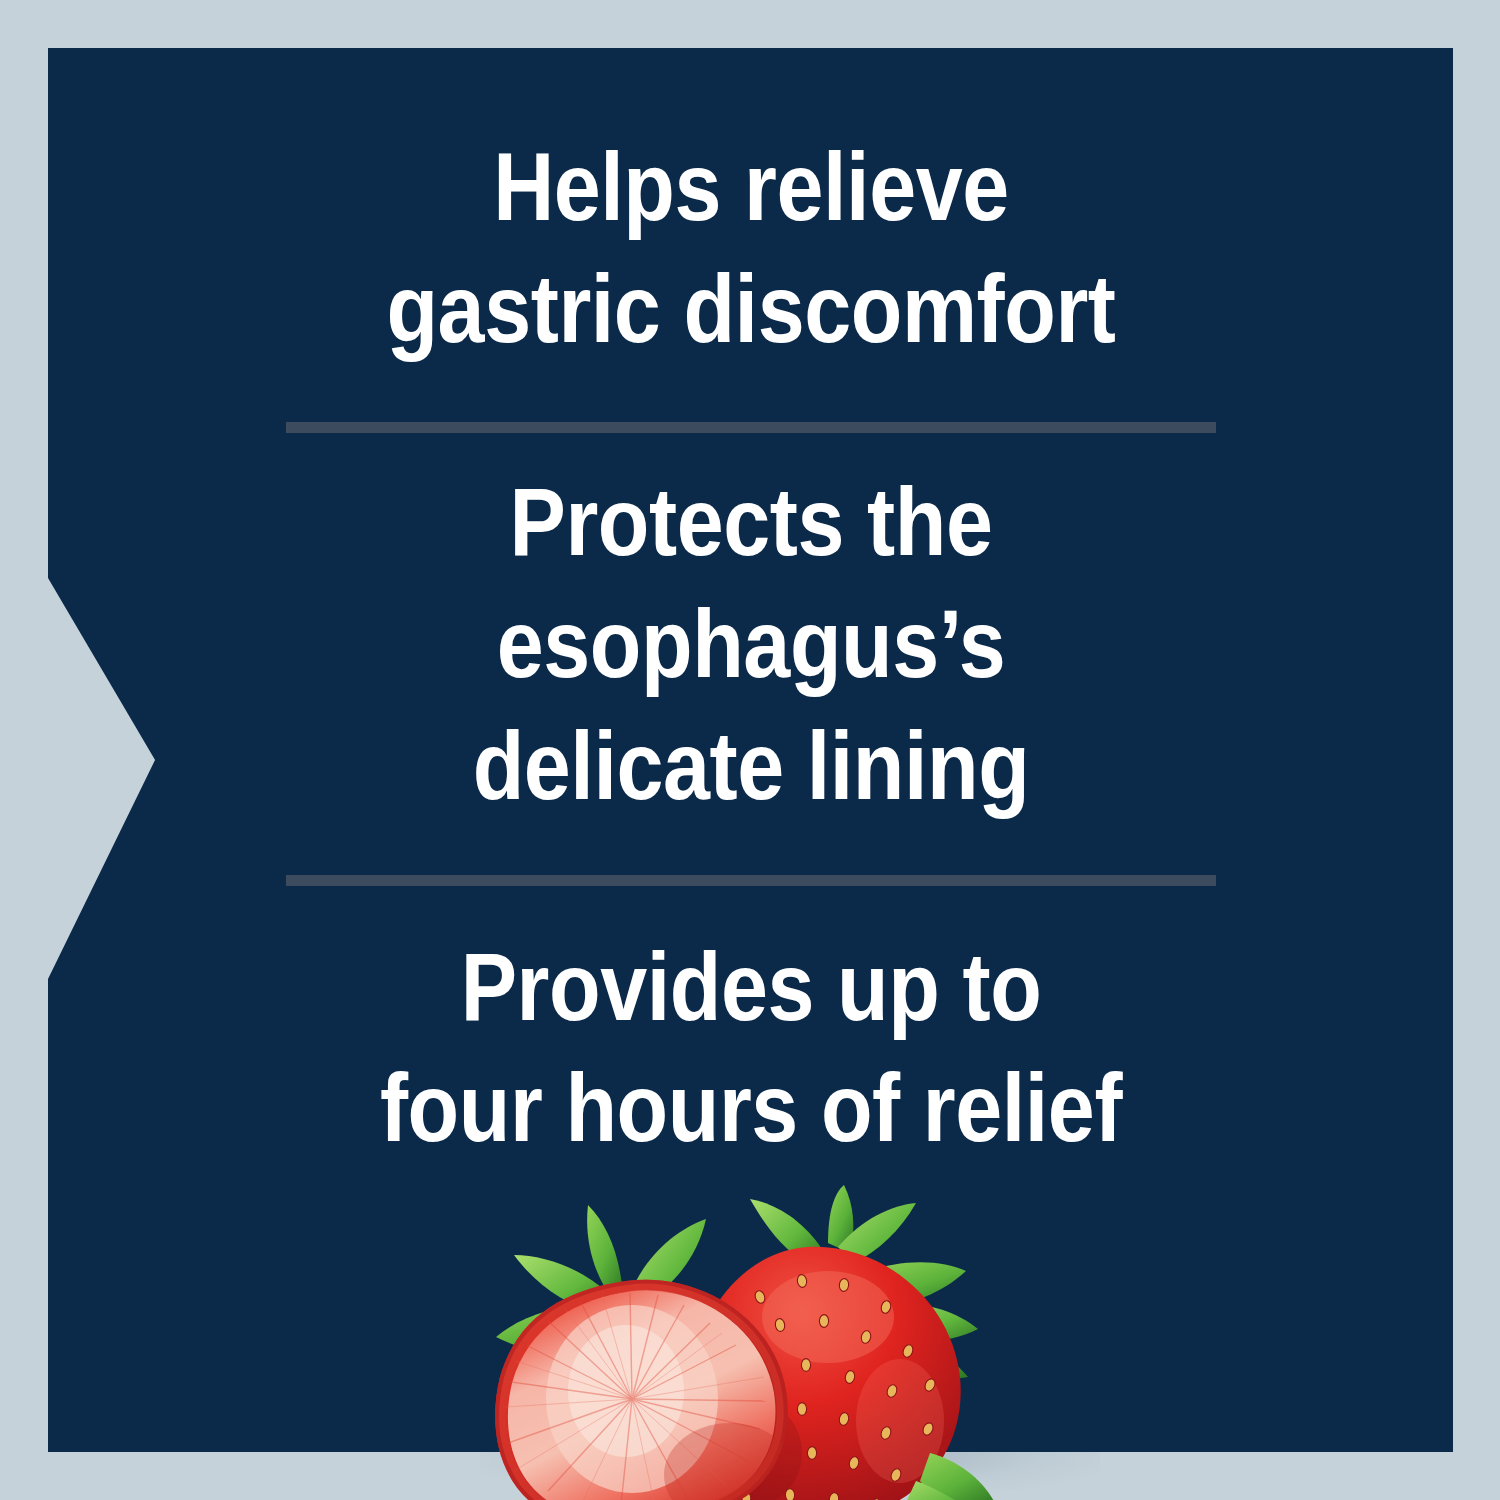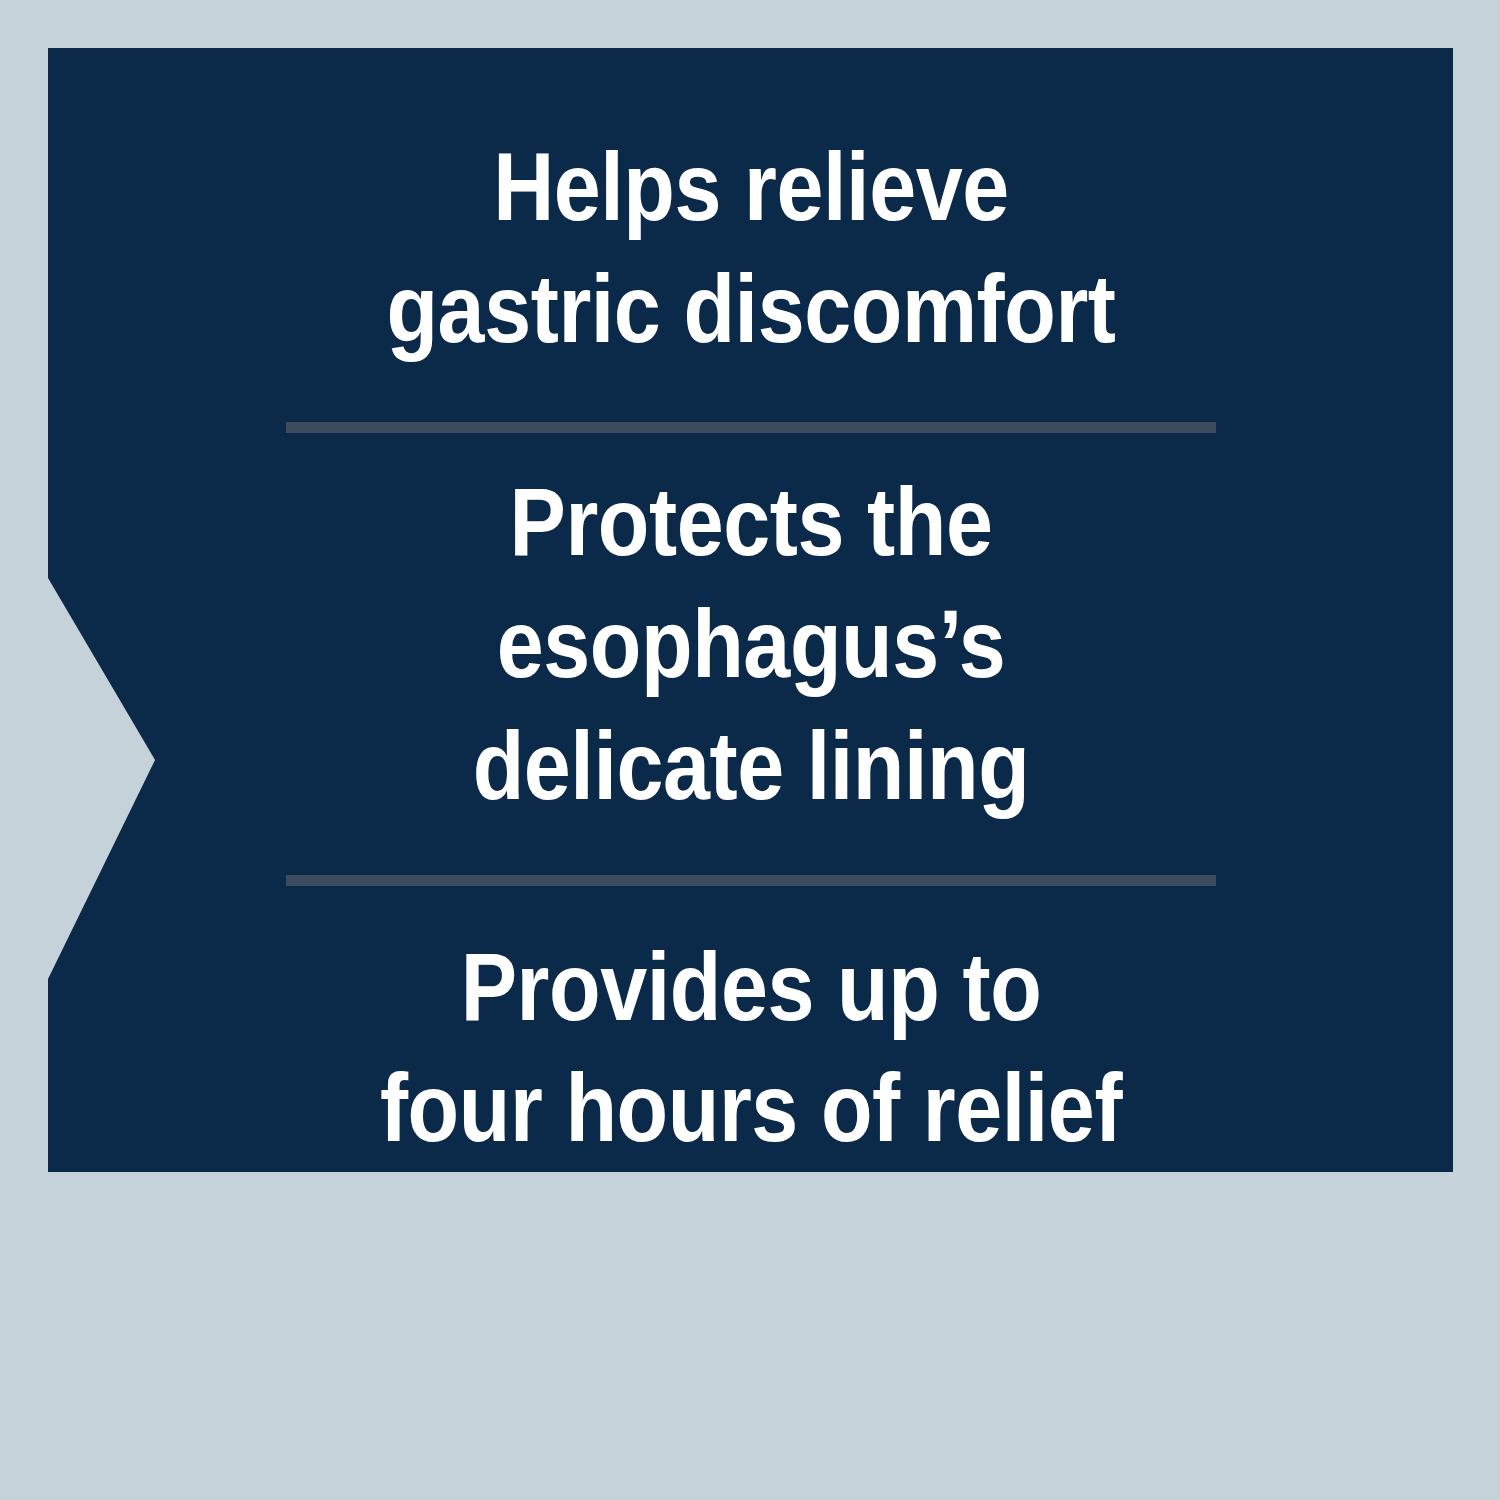--- a/index.html
+++ b/index.html
@@ -11,21 +11,21 @@
     width: 1500px;
     height: 1500px;
     background: #c5d2da;
     font-family: "Liberation Sans", "DejaVu Sans", sans-serif;
     overflow: hidden;
   }
 
   #stage {
     position: relative;
     width: 1500px;
-    height: 1172px;
+    height: 1500px;
     background: #c5d2da;
     overflow: hidden;
   }
 
   
   .panel {
     position: absolute;
     left: 48px;
     top: 48px;
     width: 1405px;

